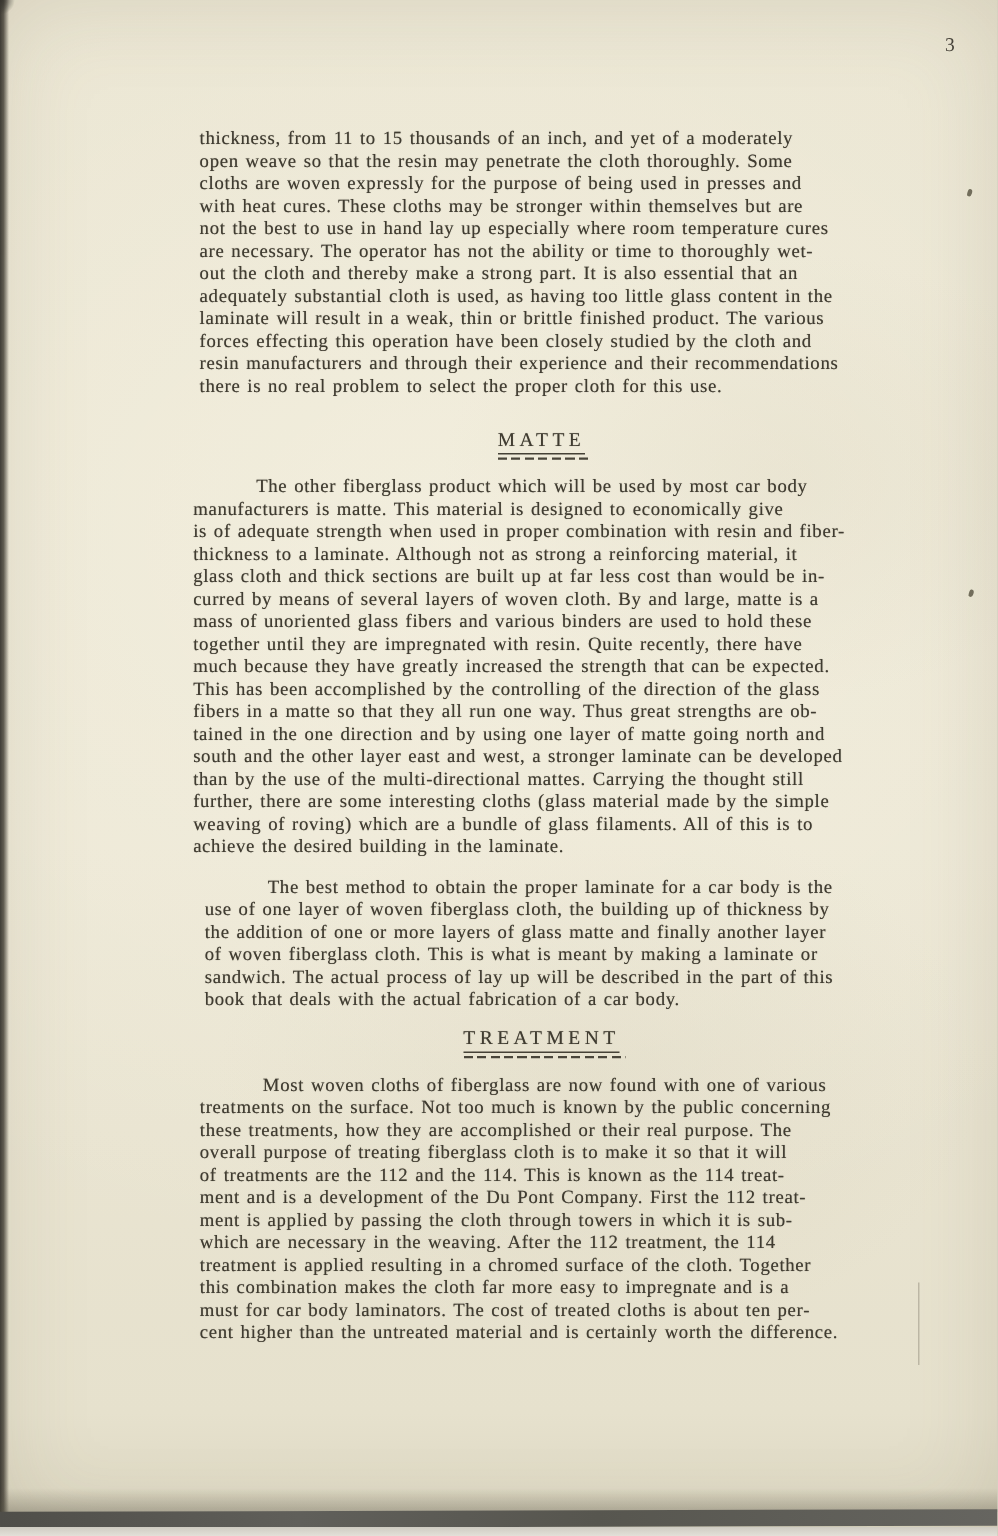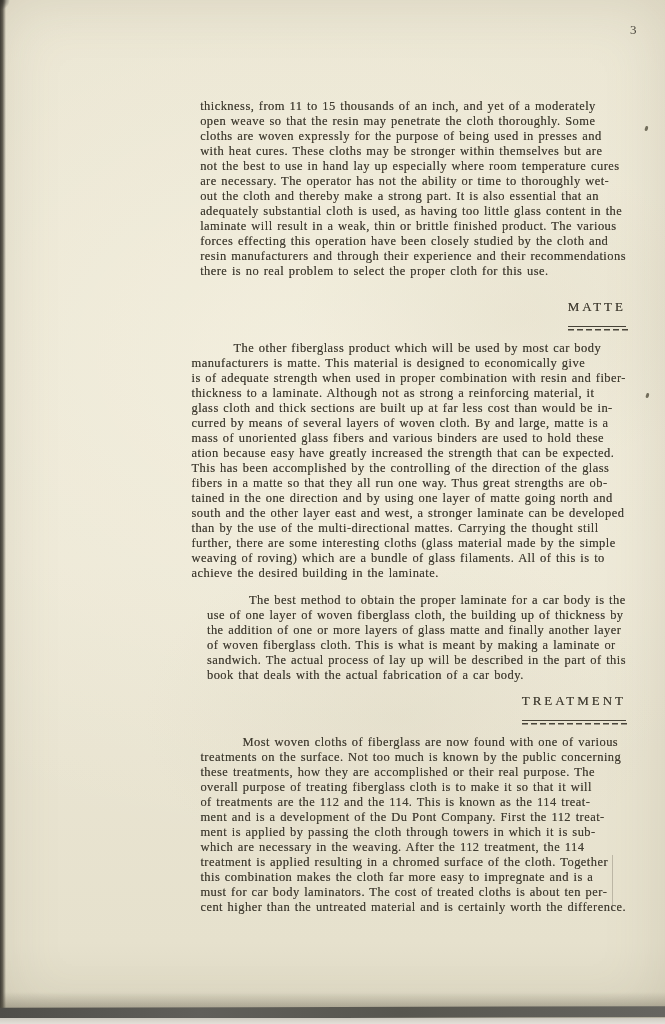--- a/index.html
+++ b/index.html
@@ -41,36 +41,35 @@
   .bottom-strip {
     position:absolute; left:0; right:0; top:1018px; height:6px;
     background:linear-gradient(180deg, #cfccc2 0%, #e3e0d8 100%);
   }
   .page-number {
     position:absolute; top:22px; right:28px;
     font-size:13px; color:#47433a; letter-spacing:.5px;
   }
   .content {
     position:absolute; left:66px; top:85px; width:560px;
-    display:flex; flex-direction:column; align-items:flex-end;
+    display:flex; flex-direction:column; align-items:center;
     color:#403c31;
     font-size:12.5px; line-height:15px;
     letter-spacing:.45px; word-spacing:1px;
     text-shadow:0 0 .5px rgba(64,60,49,0.65);
-    margin-top:14px;
   }
   .paragraph { margin:0 0 12px 0; }
   .line { white-space:nowrap; height:15px; }
   .line.indent { padding-left:42px; }
   .heading-block { margin:9px 0 10px 30px; }
   .content > :nth-child(5) { margin-top:-1px; } 
   .heading {
     display:inline-block;
     font-size:13px; line-height:14px; letter-spacing:3px;
-    padding-bottom:12px; border-bottom:1.3px solid #454136;
+    padding-bottom:2px; border-bottom:1.3px solid #454136;
   }
   .heading-dashes {
     height:2px; margin-top:2px; width:104%;
     background:repeating-linear-gradient(90deg, #49453a 0, #49453a 6px, rgba(0,0,0,0) 6px, rgba(0,0,0,0) 9px);
     background-size:100% 1.5px; background-repeat:no-repeat; background-position:0 0;
   }
   
   .speck {
     position:absolute; background:#55503f; border-radius:40% 60% 60% 40%;
     width:3px; height:5px; transform:rotate(18deg); opacity:.8;
@@ -104,21 +103,22 @@
       </div>
       <div class="heading-block"><div class="heading">MATTE</div><div class="heading-dashes"></div></div>
       <div class="paragraph">
         <div class="line indent">The other fiberglass product which will be used by most car body</div>
         <div class="line">manufacturers is matte.  This material is designed to economically give</div>
         <div class="line">is of adequate strength when used in proper combination with resin and fiber-</div>
         <div class="line">thickness to a laminate.  Although not as strong a reinforcing material, it</div>
         <div class="line">glass cloth and thick sections are built up at far less cost than would be in-</div>
         <div class="line">curred by means of several layers of woven cloth.  By and large, matte is a</div>
         <div class="line">mass of unoriented glass fibers and various binders are used to hold these</div>
-        <div class="line">ation because easy have greatly increased the strength that can be expected.</div>
+        <div class="line">together until they are impregnated with resin.  Quite recently, there have</div>
+        <div class="line">much because they have greatly increased the strength that can be expected.</div>
         <div class="line">This has been accomplished by the controlling of the direction of the glass</div>
         <div class="line">fibers in a matte so that they all run one way.  Thus great strengths are ob-</div>
         <div class="line">tained in the one direction and by using one layer of matte going north and</div>
         <div class="line">south and the other layer east and west, a stronger laminate can be developed</div>
         <div class="line">than by the use of the multi-directional mattes.  Carrying the thought still</div>
         <div class="line">further, there are some interesting cloths (glass material made by the simple</div>
         <div class="line">weaving of roving) which are a bundle of glass filaments.  All of this is to</div>
         <div class="line">achieve the desired building in the laminate.</div>
       </div>
       <div class="paragraph">

